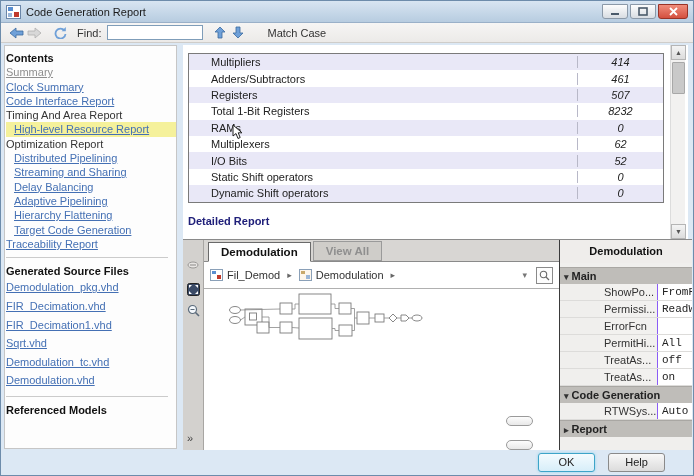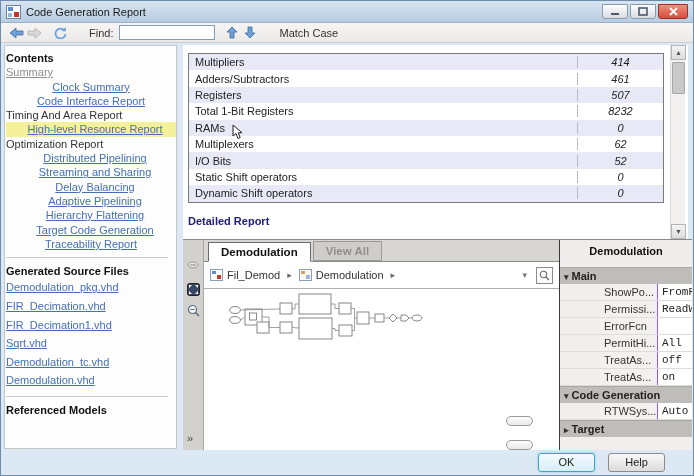--- a/index.html
+++ b/index.html
@@ -28,49 +28,49 @@
   
   .toolbar {
     position:absolute; left:0; top:22px; right:0; height:20px;
     background:linear-gradient(#f6f5f4,#eceae8);
     border-bottom:1px solid #cfcdca;
     display:flex; align-items:center; font-size:11px; color:#333;
   }
   .tbtn { width:18px; height:16px; display:flex; align-items:center; justify-content:center; }
   .tbtn.back { margin-left:6px; }
   .tbtn.refresh { margin-left:8px; }
-  .find-label { margin-left:20px; margin-right:6px; }
+  .find-label { margin-left:8px; margin-right:6px; }
   .find-input {
     width:96px; height:15px; border:1px solid #7f9db9; background:#fff;
     font-family:"Liberation Sans",sans-serif; font-size:11px; padding:0 2px;
   }
   .tbtn.up { margin-left:8px; }
   .match-case { margin-left:20px; }
   
   .sidebar {
     position:absolute; left:3px; top:44px; width:173px; height:404px;
     background:#fdfdfd; border:1px solid #c6c6c6; overflow:hidden;
     padding:5px 0 0 1px; font-size:11px;
   }
   .sb-header { font-weight:bold; color:#111; line-height:14.5px; }
   .sb-item { display:block; line-height:14.3px; white-space:nowrap; }
-  .sb-link { color:#4470b4; text-decoration:underline; cursor:pointer;text-align:center; }
+  .sb-link { color:#4470b4; text-decoration:underline; cursor:pointer; }
   .sb-gray { color:#8f8f8f; text-decoration:underline; }
   .sb-plain { color:#333; text-decoration:none; }
   .sb-ind { padding-left:8px; }
   .sb-hl { background:#f5f19b; }
   .sb-sep { border:0; border-top:1px solid #cbcbcb; margin:6px 8px 6px 0; }
   .sb-file { display:block; line-height:18.6px; color:#4470b4; text-decoration:underline; cursor:pointer; white-space:nowrap; }
   
   .main-top { position:absolute; left:182px; top:44px; width:505px; height:194px; background:#fff; }
   .res-table { position:absolute; left:5px; top:8px; width:476px; border:1px solid #7a7a7a; }
   .res-row { display:flex; height:16.4px; align-items:center; font-size:11px; color:#222; }
   .res-row:nth-child(odd) { background:#e9e8f7; }
   .res-row:nth-child(even) { background:#ffffff; }
-  .res-name { flex:1; padding-left:6px; white-space:nowrap; overflow:hidden; }
+  .res-name { flex:1; padding-left:22px; white-space:nowrap; overflow:hidden; }
   .res-val { width:86px; text-align:center; border-left:1px solid #b8b8c8;font-style:italic; }
   .detailed-heading { position:absolute; left:5px; top:170px; font-size:11px; font-weight:bold; color:#20207a; }
   
   .vscroll { position:absolute; right:3px; top:0; width:15px; height:194px; background:#f2f1f0; border-left:1px solid #dcdcdc; }
   .sc-btn { position:absolute; left:0; width:15px; height:15px; background:linear-gradient(#f4f4f4,#dcdcdc); border:1px solid #b5b5b5; font-size:7px; color:#555; text-align:center; line-height:13px; }
   .sc-up { top:0; }
   .sc-down { bottom:0; }
   .sc-thumb { position:absolute; left:1px; top:17px; width:13px; height:32px; background:#c9c9c9; border:1px solid #a8a8a8; border-radius:1px; }
   
   .detail-panel { position:absolute; left:182px; top:238px; width:509px; height:211px; background:#fff; border-top:1px solid #8a8a8a; }
@@ -367,21 +367,21 @@
         </div>
       <div class="prop-row">
           <span class="prop-name">TreatAs...</span>
           <span class="prop-val">on</span>
         </div>
       <div class="prop-sec"><span class="sec-arrow">▾</span><span>Code Generation</span></div>
       <div class="prop-row">
           <span class="prop-name">RTWSys...</span>
           <span class="prop-val">Auto</span>
         </div>
-      <div class="prop-sec"><span class="sec-arrow">▸</span><span>Target</span></div>
+      <div class="prop-sec"><span class="sec-arrow">▸</span><span>Report</span></div>
     </div>
   </div>
 
   <div class="btn ok">OK</div>
   <div class="btn help">Help</div>
 
   <svg class="cursor" width="12" height="16" viewBox="0 0 12 16">
     <polygon points="1,1 1,12 4,9.5 6,14.5 8.2,13.5 6.2,8.8 10,8.8" fill="#fff" stroke="#222" stroke-width="1"></polygon>
   </svg>
 

